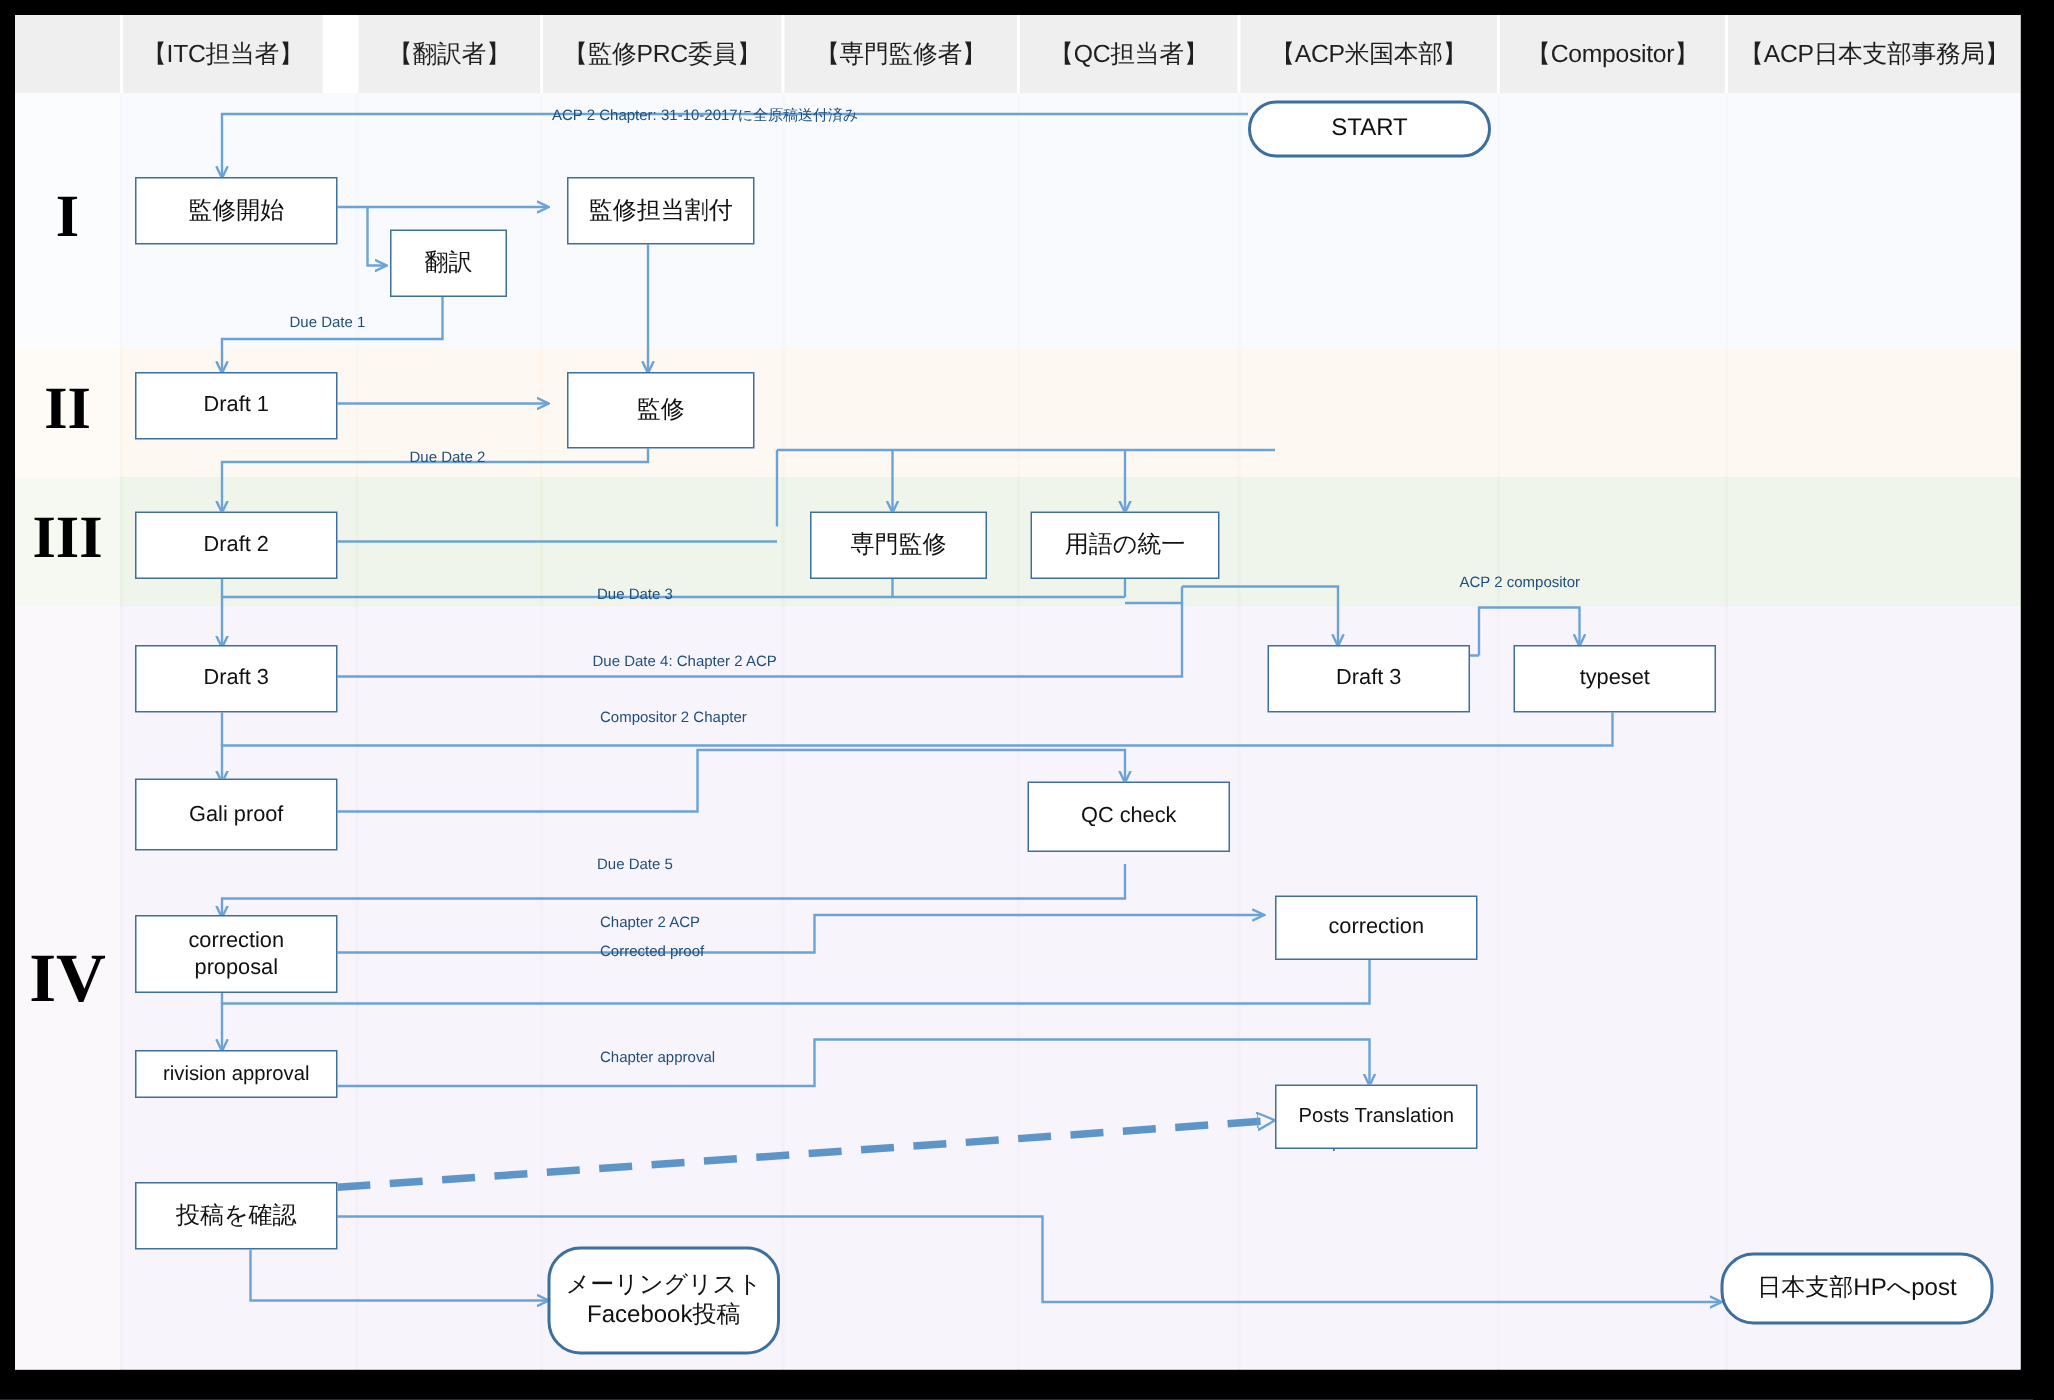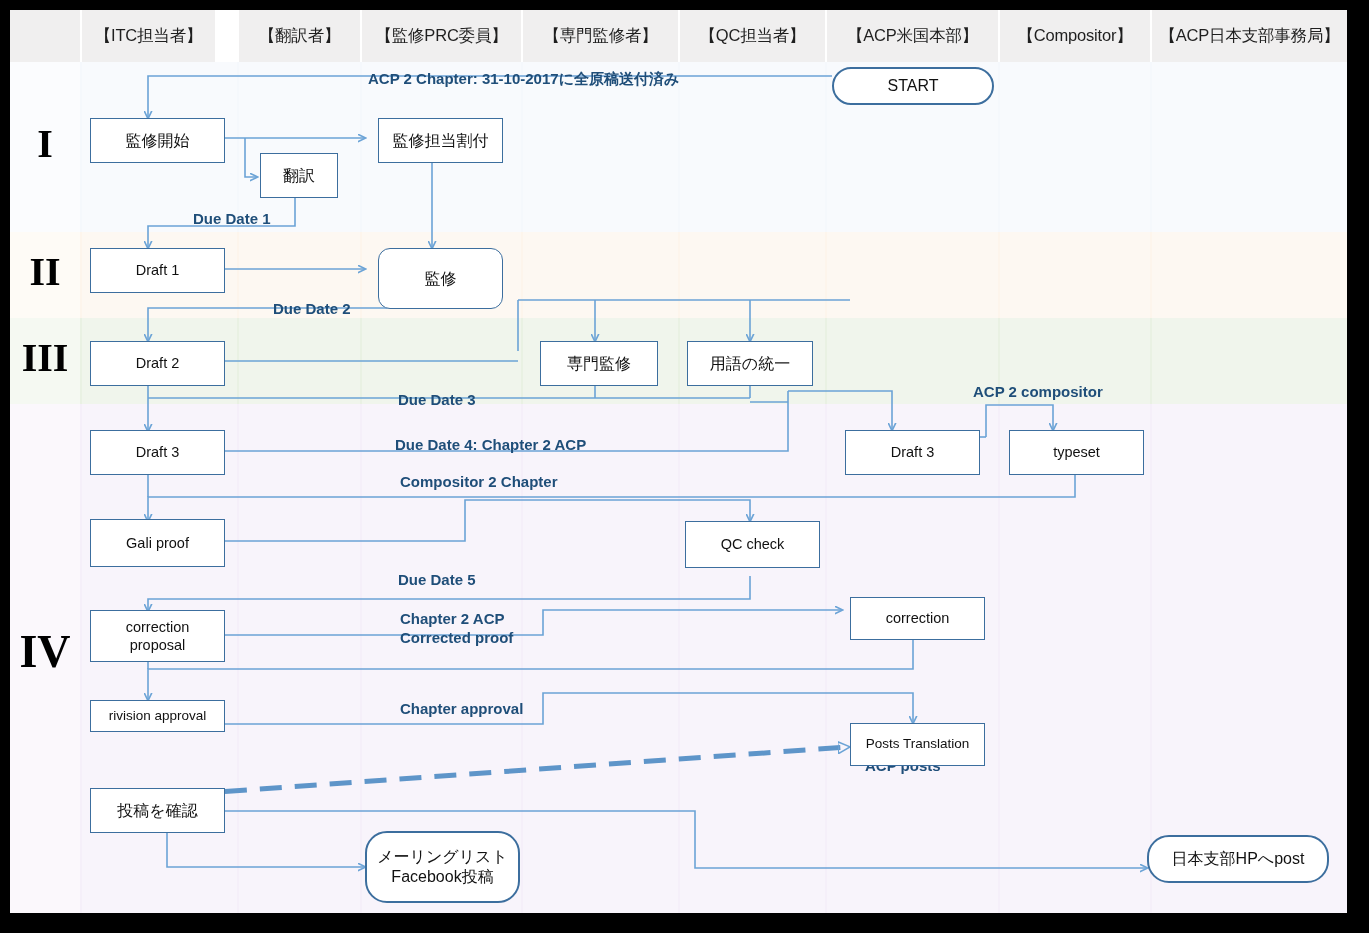--- a/index.html
+++ b/index.html
@@ -15,21 +15,21 @@
   .hdr span{font-size:16.5px;color:#1f1f1f;letter-spacing:-0.2px;white-space:nowrap;}
 
   .phase-lab{position:absolute;font-weight:bold;color:#000;font-family:"Liberation Serif","DejaVu Serif",serif;text-align:center;}
 
   .node{position:absolute;box-sizing:border-box;background:#fff;border:1.7px solid #3c6e9e;
         display:flex;align-items:center;justify-content:center;text-align:center;
         font-size:14.5px;color:#111;line-height:1.25;}
   .node.round{border-radius:22px;border-width:2px;}
   .node.two{flex-direction:column;}
 
-  .lbl{position:absolute;font-size:15px;font-weight:bold;color:#1f4e79;white-space:nowrap;}
+  .lbl{position:absolute;font-size:10px;font-weight:normal;color:#1f4e79;white-space:nowrap;}
 
   svg.wires{position:absolute;left:0;top:0;width:1337px;height:903px;overflow:visible;pointer-events:none;}
   svg.wires path,svg.wires line{fill:none;stroke:#6ba3d6;stroke-width:1.6px;}
   svg.wires .dash{stroke:#5e95c9;stroke-width:5px;stroke-dasharray:22 13;stroke-linecap:butt;}
 </style>
 </head>
 <body>
 
 <div id="stage">
   <div id="board">
@@ -166,21 +166,21 @@
     <div class="lbl" style="left:390px;top:690px;">Chapter approval</div>
     <div class="lbl" style="left:855px;top:747px;">ACP posts</div>
 
     <div class="node round" style="left:822px;top:57px;width:162px;height:38px;font-size:16px;">START</div>
 
     <div class="node" style="left:80px;top:108px;width:135px;height:45px;font-size:16px;">監修開始</div>
     <div class="node" style="left:250px;top:143px;width:78px;height:45px;font-size:16px;">翻訳</div>
     <div class="node" style="left:368px;top:108px;width:125px;height:45px;font-size:16px;">監修担当割付</div>
 
     <div class="node" style="left:80px;top:238px;width:135px;height:45px;">Draft 1</div>
-    <div class="node" style="left:368px;top:238px;width:125px;height:61px;font-size:16px;border-radius:12px;">監修</div>
+    <div class="node" style="left:368px;top:238px;width:125px;height:51px;font-size:16px;">監修</div>
 
     <div class="node" style="left:80px;top:331px;width:135px;height:45px;">Draft 2</div>
     <div class="node" style="left:530px;top:331px;width:118px;height:45px;font-size:16px;">専門監修</div>
     <div class="node" style="left:677px;top:331px;width:126px;height:45px;font-size:16px;">用語の統一</div>
 
     <div class="node" style="left:80px;top:420px;width:135px;height:45px;">Draft 3</div>
     <div class="node" style="left:835px;top:420px;width:135px;height:45px;">Draft 3</div>
     <div class="node" style="left:999px;top:420px;width:135px;height:45px;">typeset</div>
 
     <div class="node" style="left:80px;top:509px;width:135px;height:48px;">Gali proof</div>

